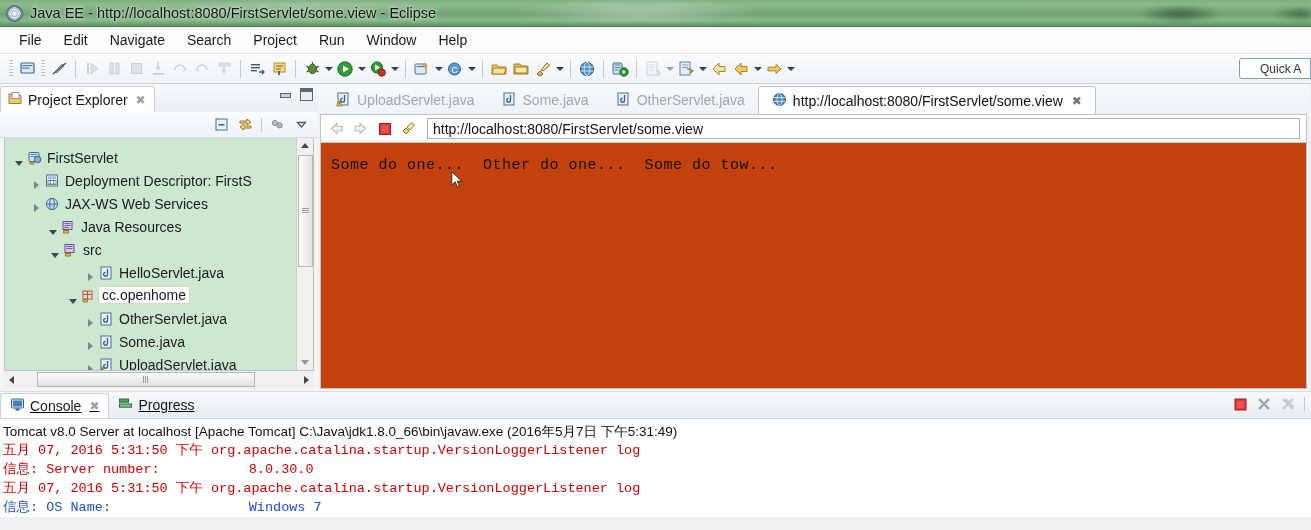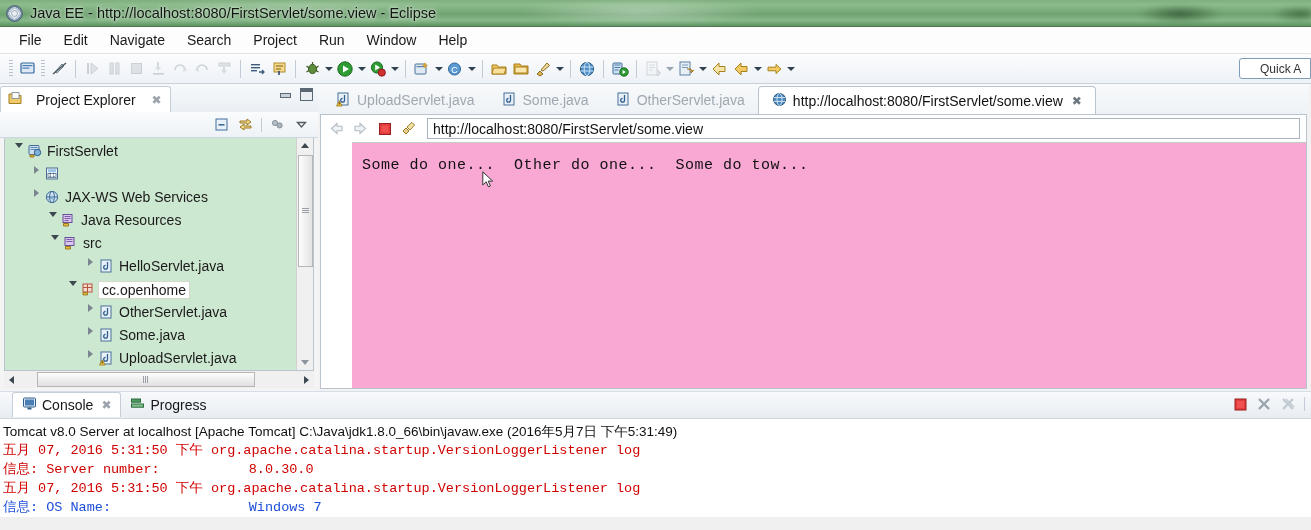--- a/index.html
+++ b/index.html
@@ -77,21 +77,21 @@
 
   
   .workarea{ display:flex; height:307px; background:#f2f2f2; }
 
   
   .left-panel{ width:318px; flex:0 0 318px; display:flex; flex-direction:column;
                background:#f4f4f4; position:relative; }
   .view-tabrow{ height:28px; display:flex; align-items:flex-end; position:relative;
                 background:linear-gradient(180deg,#f7f9fb,#eaeff4); }
   .view-tab{
-    height:26px; display:flex; align-items:center; gap:13px; padding:0 8px 0 7px;
+    height:26px; display:flex; align-items:center; gap:5px; padding:0 8px 0 7px;
     background:#fff; border:1px solid #c6cfd8; border-bottom:none;
     border-radius:3px 3px 0 0; font-size:14px; color:#16171a; white-space:nowrap;
   }
   .tabclose{ color:#9aa3ab; font-size:12px; margin-left:3px; }
   .panel-btns{ position:absolute; right:5px; top:4px; display:flex; gap:8px; align-items:center; }
   .minbtn,.maxbtn{ width:13px; height:13px; position:relative; }
   .minbtn::after{ content:""; position:absolute; left:1px; right:1px; bottom:3px; height:3px;
                   border:1px solid #5b6874; background:#c9d2da; }
   .maxbtn::after{ content:""; position:absolute; inset:0; border:1px solid #5b6874; background:#e9eef2; }
   .maxbtn::before{ content:""; position:absolute; left:1px; right:1px; top:1px; height:3px;
@@ -99,21 +99,21 @@
   .view-toolrow{ height:26px; display:flex; align-items:center; justify-content:flex-end;
                  gap:7px; padding-right:8px;
                  background:linear-gradient(180deg,#fafcfd,#eef2f6);
                  border-bottom:1px solid #cfd8e0; }
   .vt-ico{ width:17px; height:17px; display:flex; align-items:center; justify-content:center; }
   .vt-sep{ width:1px; height:14px; background:#c3ccd6; }
 
   .tree-wrap{ flex:1; display:flex; background:#cde8d0; border:1px solid #b9c4ce;
               border-top:none; margin:0 4px 0 4px; overflow:hidden; position:relative; }
   .tree{ flex:1; padding:5px 0 0 0; overflow:hidden; }
-  .trow{ height:23px; display:flex; align-items:flex-start; font-size:14px; color:#1a1a1a;
+  .trow{ height:23px; display:flex; align-items:flex-end; font-size:14px; color:#1a1a1a;
          white-space:nowrap; padding-left:4px; }
   .trow .sel{ background:#fff; border:1px solid #d7d7c8; padding:0 3px; margin-left:-3px; }
   .tw{ width:15px; flex:0 0 15px; display:flex; align-items:center; justify-content:center; }
   .tw .coll{ width:0;height:0;border-left:5px solid #7b8691;border-top:4px solid transparent;border-bottom:4px solid transparent;}
   .tw .exp{ width:0;height:0;border-top:5px solid #3d474f;border-left:4px solid transparent;border-right:4px solid transparent;}
   .ticon{ width:17px; flex:0 0 17px; height:16px; margin-right:4px; position:relative; }
   .tlabel{ }
   .vscroll{ width:17px; flex:0 0 17px; background:#f0f0f0; border-left:1px solid #d0d0d0;
             display:flex; flex-direction:column; align-items:center; }
   .sarrow{ width:15px; height:15px; display:flex; align-items:center; justify-content:center; flex:0 0 auto;}
@@ -148,32 +148,32 @@
   .etab .tabclose{ color:#a8b0b8; }
   .etab.active .tabclose{ color:#6d7780; }
   .browser{ flex:1; margin:0 2px 2px 2px; border:1px solid #b9c4ce; background:#fff;
             display:flex; flex-direction:column; min-height:0; }
   .btoolbar{ height:27px; display:flex; align-items:center; gap:5px; padding:0 6px;
              background:#fff; }
   .bico{ width:19px; height:19px; display:flex; align-items:center; justify-content:center; flex:0 0 auto;}
   .urlbar{ flex:1; height:21px; background:#fff; border:1px solid #a9b4bf;
            display:flex; align-items:center; padding:0 5px; font-size:14px; color:#111;
            margin-left:4px; }
-  .bcontent{ flex:1; background:#f9a8d4; padding:14px 0 0 10px; position:relative; min-height:0;
-             border-top:1px solid #c2cfc3;margin-left:31px; }
+  .bcontent{ flex:1; background:#c2410c; padding:14px 0 0 10px; position:relative; min-height:0;
+             border-top:1px solid #c2cfc3; }
   .bcontent .ptext{ font-family:"Liberation Mono", monospace; font-size:15px;
                     color:#111; letter-spacing:.5px; white-space:pre; }
   .cursor-arrow{ position:absolute; left:130px; top:28px; width:12px; height:18px; }
 
   
   .console-area{ height:auto; background:#f3f3f3; display:flex; flex-direction:column;
                  flex:1; min-height:0; }
-  .con-tabrow{ height:27px; display:flex; align-items:flex-start; position:relative;
-               background:linear-gradient(180deg,#f7f9fb,#e8edf2); padding-left:12px;
-               border-top:1px solid #d6dde4; }
+  .con-tabrow{ height:27px; display:flex; align-items:center; position:relative;
+               background:linear-gradient(180deg,#f7f9fb,#e8edf2); padding-left:0;
+               border-top:1px solid #d6dde4;text-decoration:underline; }
   .con-tab{ height:25px; display:flex; align-items:center; gap:5px; padding:0 9px;
             font-size:14px; color:#16171a; white-space:nowrap; }
   .con-tab.active{ background:#fff; border:1px solid #c6cfd8; border-bottom:none;
                    border-radius:3px 3px 0 0; }
   .con-btns{ position:absolute; right:6px; top:4px; display:flex; gap:8px; align-items:center; }
   .cb-ico{ width:16px; height:16px; display:flex; align-items:center; justify-content:center; }
   .cb-sep{ width:1px; height:14px; background:#c3ccd6; }
   .con-body{ flex:1; background:#fff; border-top:1px solid #cfd6dd; padding:3px 0 0 3px;
              overflow:hidden; min-height:0; }
   .con-head{ font-size:13.5px; color:#111; white-space:nowrap; line-height:19px; }
@@ -455,20 +455,21 @@
           <div class="trow" style="padding-left: 24px;">
             <span class="tw">
               <span class="coll"></span>
             </span>
             <span class="ticon"><svg width="16" height="16" viewBox="0 0 16 16">
                 <rect x="2.5" y="2" width="11" height="11" fill="#eef3f8" stroke="#4a6f92"></rect>
                 <rect x="4" y="7.5" width="8" height="4" fill="#fff" stroke="#6e8ba6"></rect>
                 <text x="8" y="11" font-size="4.5" text-anchor="middle" fill="#1a3a5c" font-family="Liberation Sans">3.1</text>
                 <rect x="4" y="3.2" width="8" height="3" fill="#9dc3e6"></rect>
               </svg></span>
+            <span class="tlabel">Deployment Descriptor: FirstS</span>
           </div>
           <div class="trow" style="padding-left: 24px;">
             <span class="tw">
               <span class="coll"></span>
             </span>
             <span class="ticon"><svg width="16" height="16" viewBox="0 0 16 16">
                 <circle cx="8" cy="8" r="5.6" fill="#cfe3f4" stroke="#3d6b96"></circle>
                 <path d="M2.6 8 h10.8" stroke="#3d6b96"></path>
                 <ellipse cx="8" cy="8" rx="2.4" ry="5.6" fill="none" stroke="#3d6b96"></ellipse>
                 <path d="M3 12 l4 -3 l3 2" stroke="#6f9ec4" fill="none"></path>

